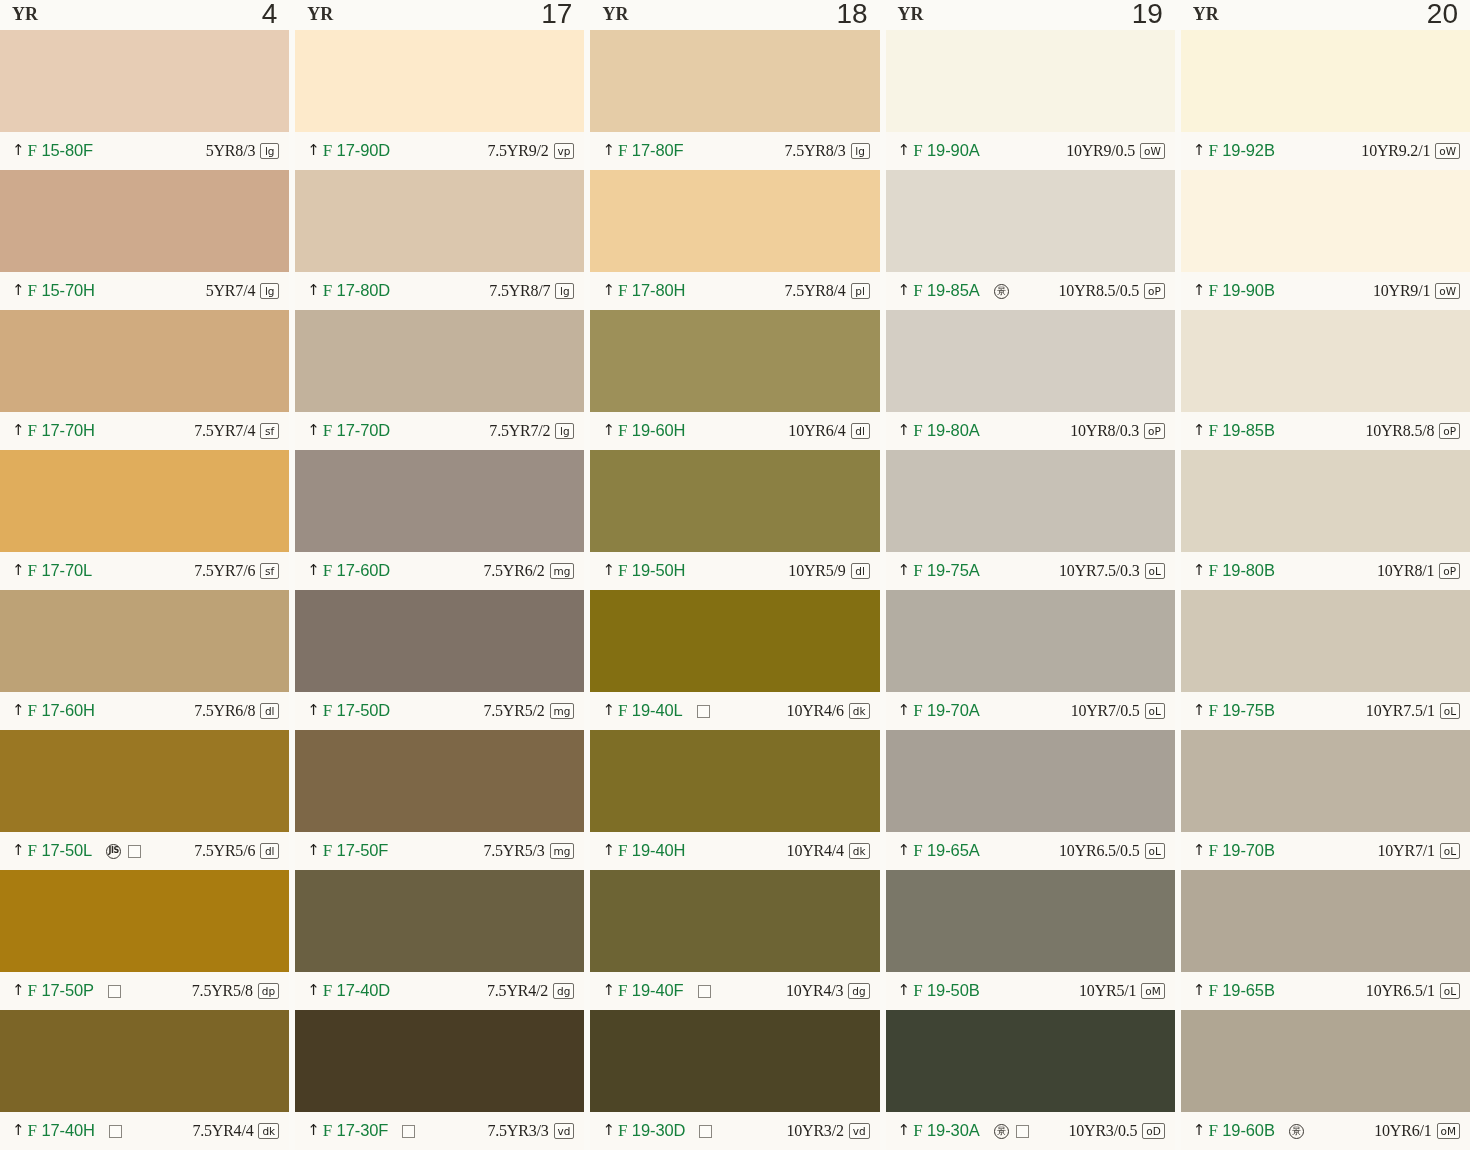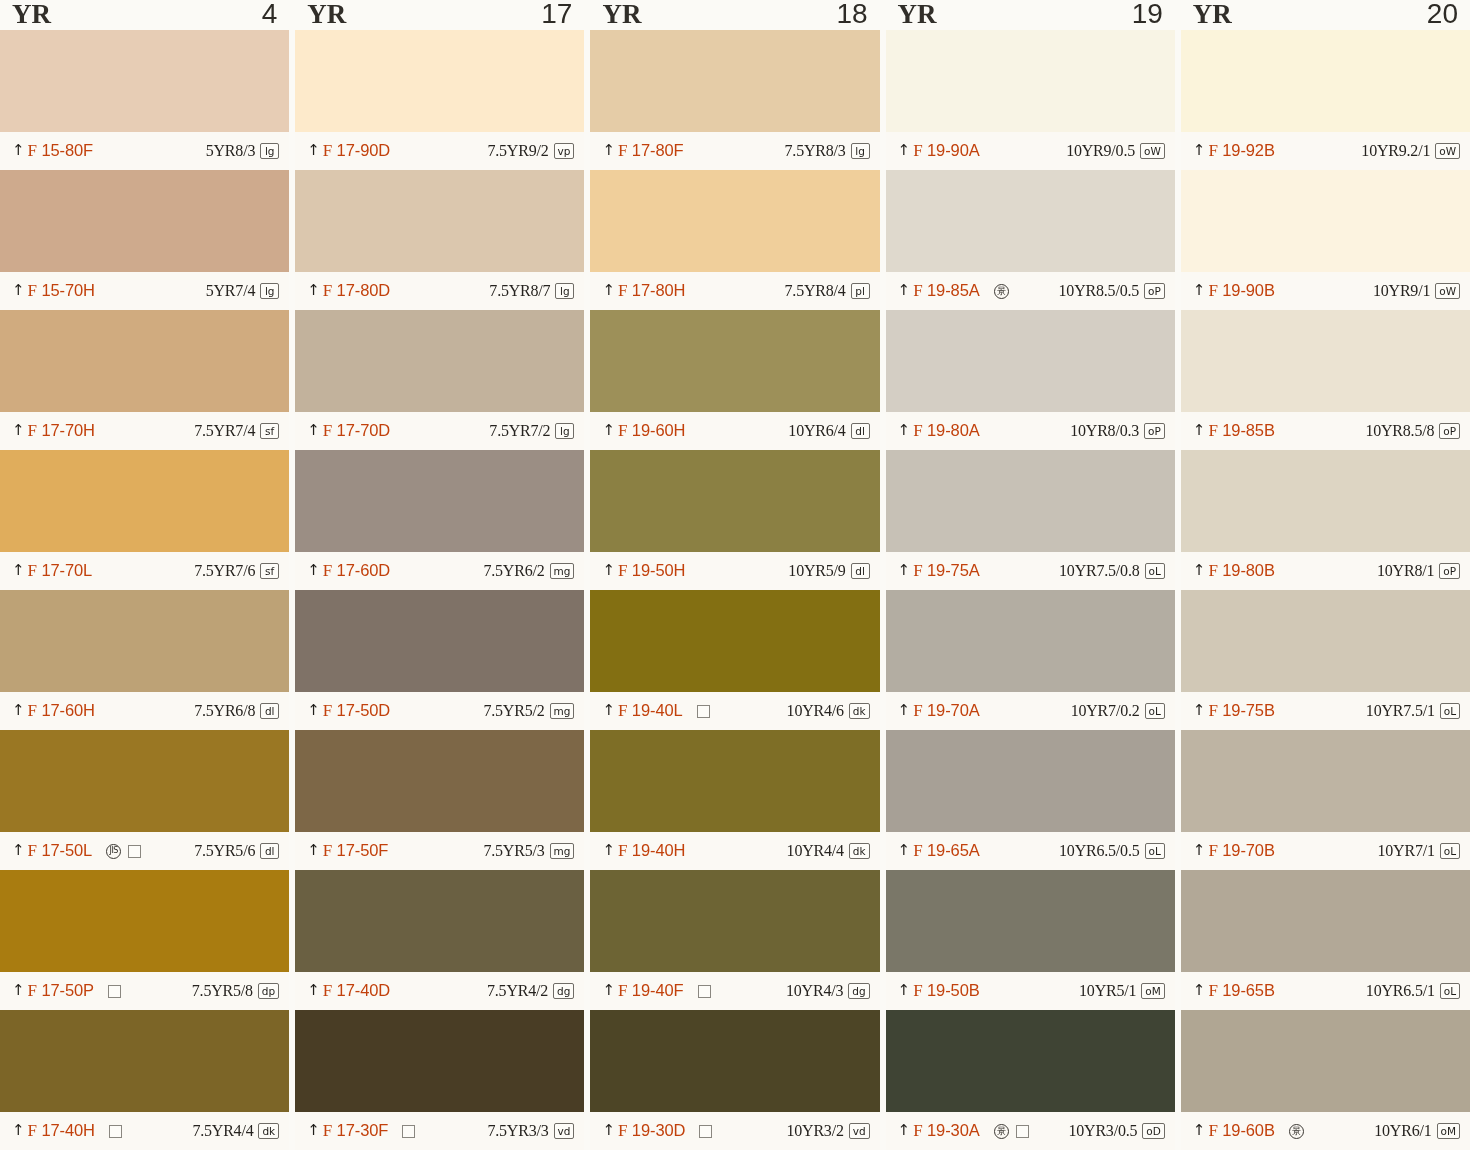--- a/index.html
+++ b/index.html
@@ -29,21 +29,21 @@
     flex: 0 0 30px;
     display: flex;
     align-items: flex-end;
     justify-content: space-between;
     padding: 0 12px 2px 12px;
     background: #fbfaf6;
   }
   .col-head .fam {
     font-family: "Liberation Serif", serif;
     font-weight: bold;
-    font-size: 27px;
+    font-size: 18px;
     letter-spacing: 0px;
     color: #312e29;
     line-height: 27px;
   }
   .col-head .num {
     font-family: "Liberation Sans", sans-serif;
     font-size: 28px;
     color: #2e2b26;
     line-height: 28px;
   }
@@ -70,21 +70,21 @@
     font-family: "DejaVu Sans", sans-serif;
     font-size: 15px;
     color: #201e1a;
     line-height: 14px;
     display: inline-block;
     transform: translateY(-1px);
   }
   .code {
     font-family: "Liberation Sans", sans-serif;
     font-size: 16.5px;
-    color: #c2410c;
+    color: #15803d;
     letter-spacing: -0.1px;
   }
   .code .f {
     font-family: "Liberation Serif", serif;
     font-size: 17px;
   }
   .lbl-marks {
     display: flex;
     align-items: center;
     gap: 7px;
@@ -94,21 +94,21 @@
     width: 15px; height: 15px;
     border: 1.2px solid #3a3732;
     border-radius: 50%;
     display: inline-flex;
     align-items: center;
     justify-content: center;
     font-size: 8px;
     line-height: 8px;
     color: #2b2823;
     font-family: "DejaVu Sans", sans-serif;
-    font-weight: normal;
+    font-weight: bold;
     letter-spacing: -0.5px;
   }
   .kei { font-size: 9px; font-weight: normal; }
   .sq {
     width: 13px; height: 13px;
     border: 1.2px solid #8a8780;
     background: #fdfcf8;
     display: inline-block;
   }
   .lbl-right {
@@ -556,34 +556,34 @@
           </div>
         </div>
         <div class="cell">
           <div class="swatch" style="background: rgb(199, 193, 182);"></div>
           <div class="label">
             <div class="lbl-left">
               <span class="arrow">↑</span>
               <span class="code"><span class="f">F</span> 19-75A</span>
             </div>
             <div class="lbl-right">
-              <span class="munsell">10YR7.5/0.8</span>
+              <span class="munsell">10YR7.5/0.3</span>
               <span class="tone">oL</span>
             </div>
           </div>
         </div>
         <div class="cell">
           <div class="swatch" style="background: rgb(179, 173, 162);"></div>
           <div class="label">
             <div class="lbl-left">
               <span class="arrow">↑</span>
               <span class="code"><span class="f">F</span> 19-70A</span>
             </div>
             <div class="lbl-right">
-              <span class="munsell">10YR7/0.2</span>
+              <span class="munsell">10YR7/0.5</span>
               <span class="tone">oL</span>
             </div>
           </div>
         </div>
         <div class="cell">
           <div class="swatch" style="background: rgb(167, 160, 150);"></div>
           <div class="label">
             <div class="lbl-left">
               <span class="arrow">↑</span>
               <span class="code"><span class="f">F</span> 19-65A</span>

